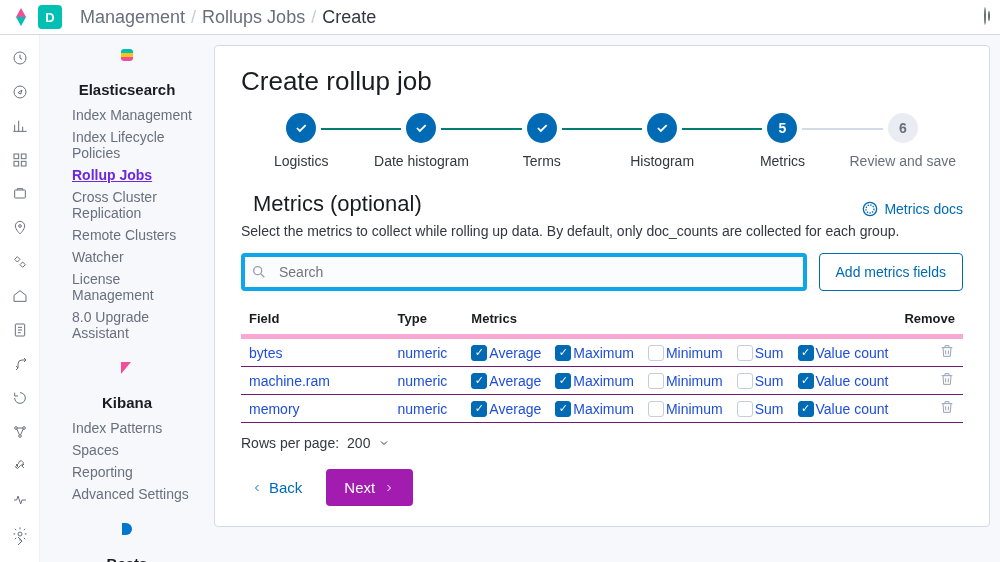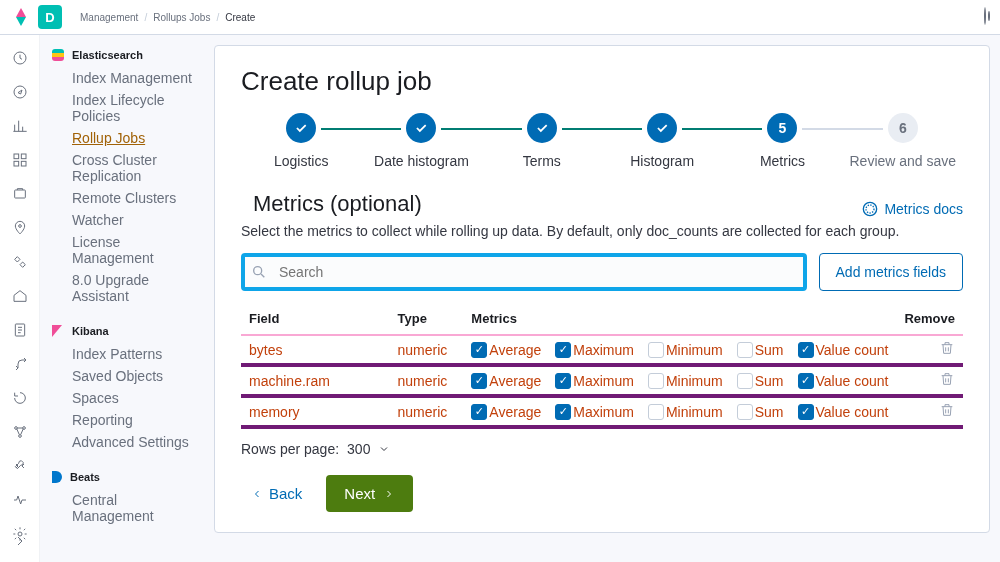--- a/index.html
+++ b/index.html
@@ -4,43 +4,43 @@
 <style>
   * { box-sizing: border-box; margin: 0; padding: 0; }
   body { font-family: -apple-system, BlinkMacSystemFont, "Segoe UI", Helvetica, Arial, sans-serif; font-size: 14px; color: #343741; background: #fff; width: 1000px; height: 562px; overflow: hidden; position: relative; }
 
   
   .topnav { height: 35px; border-bottom: 1px solid #d3dae6; display: flex; align-items: center; padding: 0 16px 0 8px; position: relative; }
   .logo-badge { width: 18px; height: 18px; margin-left:4px; margin-right:8px; position: relative; }
   .logo-badge::before { content:""; position:absolute; left:4px; top:0; border-left:5px solid transparent; border-right:5px solid transparent; border-bottom:9px solid #f04e98; }
   .logo-badge::after { content:""; position:absolute; left:4px; top:9px; border-left:5px solid transparent; border-right:5px solid transparent; border-top:9px solid #00bfb3; }
   .user-badge { width:24px; height:24px; background:#00bfb3; border-radius:4px; color:#fff; font-weight:600; display:flex; align-items:center; justify-content:center; font-size:13px; margin-right:18px; }
-  .breadcrumbs { display:flex; align-items:center; gap:6px; color:#69707d; font-size:10px; }
+  .breadcrumbs { display:flex; align-items:center; gap:6px; color:#69707d; font-size:18px; }
   .breadcrumbs .sep { color:#c4cdd9; }
   .breadcrumbs .current { color:#343741; }
   .topnav-right { position:absolute; right:14px; top:8px; }
   .gear-circle { width:18px; height:18px; border:1.5px solid #69707d; border-radius:50%; position:relative; }
   .gear-circle::before { content:""; position:absolute; top:3px; left:3px; right:3px; bottom:3px; border:1.5px solid #69707d; border-radius:50%; }
 
   
   .shell { display:flex; height:calc(562px - 35px); }
   .iconbar { width:40px; border-right:1px solid #f0f2f5; display:flex; flex-direction:column; align-items:center; padding-top:14px; gap:16px; position:relative; }
   .iconbar .ic { width:18px; height:18px; display:flex; align-items:center; justify-content:center; color:#69707d; }
   .iconbar .ic svg { width:16px; height:16px; stroke:#69707d; fill:none; stroke-width:1.5; }
   .iconbar .bottom { position:absolute; bottom:12px; }
 
   .sidebar { width:170px; background:#f7f8fc; padding:14px 8px 0 12px; overflow:auto; }
   .side-section { margin-bottom:18px; }
-  .side-title { display:flex; align-items:center; gap:8px; font-weight:700; font-size:11px; color:#1a1c21; margin-bottom:6px; }
+  .side-title { display:flex; align-items:center; gap:20px; font-weight:700; font-size:15px; color:#1a1c21; margin-bottom:6px;flex-direction:column; }
   .side-ic { width:12px; height:12px; display:inline-block; }
   .side-ic.es { background:linear-gradient(to bottom,#00bfb3 0 33%,#fec514 33% 66%,#f04e98 66% 100%); border-radius:3px; }
   .side-ic.kb::before { content:""; display:block; width:0; height:0; border-top:12px solid #f04e98; border-right:10px solid transparent; }
   .side-ic.bt { width:10px; height:12px; background:#0077cc; border-radius:0 6px 6px 0; }
   .side-item { display:block; color:#69707d; font-size:14px; padding:3px 0 3px 20px; text-decoration:none; cursor:pointer; }
-  .side-item.active { color:#a16207; text-decoration:underline; font-weight:400; }
+  .side-item.active { color:#6d28d9; text-decoration:underline; font-weight:700; }
 
   .main { flex:1; background:#f7f8fc; padding:10px 10px 10px 4px; overflow:auto; }
   .card { background:#fff; border:1px solid #d3dae6; border-radius:4px; padding:20px 26px 20px 26px; }
   h1.page { font-size:26px; font-weight:500; color:#1a1c21; margin-bottom:16px; }
 
   
   .stepper { display:flex; align-items:flex-start; justify-content:space-between; margin:6px 0 22px 0; position:relative; }
   .step { flex:1; text-align:center; position:relative; }
   .step-circle { width:30px; height:30px; border-radius:50%; margin:0 auto 10px; display:flex; align-items:center; justify-content:center; color:#fff; font-weight:600; font-size:14px; }
   .step.done .step-circle, .step.current .step-circle { background:#006bb4; }
@@ -57,37 +57,37 @@
 
   
   .search-row { display:flex; gap:12px; margin-bottom:10px; }
   .search-wrap { flex:1; position:relative; }
   .search-input { width:100%; height:38px; border:4px solid #0ea5e9; border-radius:4px; background:#fbfcfd; padding:0 12px 0 34px; font-size:14px; }
   .search-icon-svg { position:absolute; left:10px; top:11px; width:16px; height:16px; stroke:#98a2b3; fill:none; stroke-width:2; }
   .btn-outline { height:38px; padding:0 16px; border:1px solid #006bb4; color:#006bb4; background:#fff; border-radius:4px; font-size:14px; cursor:pointer; }
 
   
   table { width:100%; border-collapse:collapse; font-size:14px; }
-  th { text-align:left; font-weight:700; color:#1a1c21; padding:10px 8px 8px; border-bottom:2px solid #f9a8d4; font-size:13px; }
+  th { text-align:left; font-weight:700; color:#1a1c21; padding:10px 8px 8px; border-bottom:5px solid #f9a8d4; font-size:13px; }
   th:last-child { text-align:right; }
-  td { padding:4px 8px; border-bottom:4px solid #701a75; color:#c2410c; vertical-align:middle; }
+  td { padding:4px 8px; border-bottom:1px solid #701a75; color:#1d4ed8; vertical-align:middle; }
   td.remove { text-align:right; }
   .metrics-cell { display:flex; gap:14px; flex-wrap:nowrap; }
   .chk { display:inline-flex; align-items:center; gap:2px; white-space:nowrap; }
   .chk .box { width:16px; height:16px; border:1px solid #c4cdd9; border-radius:3px; display:inline-flex; align-items:center; justify-content:center; background:#fff; }
   .chk.on .box { background:#006bb4; border-color:#006bb4; color:#fff; }
   .chk.on .box::after { content:"✓"; font-size:11px; line-height:1; }
   .trash { width:16px; height:16px; stroke:#98a2b3; fill:none; stroke-width:1.5; cursor:pointer; }
 
   
   .rows-pp { display:flex; align-items:center; gap:8px; color:#343741; font-size:14px; padding:12px 0 18px; }
   .chevron-down { width:12px; height:12px; stroke:#343741; fill:none; stroke-width:2; }
   .nav-buttons { display:flex; gap:14px; align-items:center; }
   .btn-back { color:#006bb4; background:none; border:none; font-size:15px; display:flex; align-items:center; gap:6px; cursor:pointer; padding:8px 10px; }
-  .btn-next { background:#4d7c0f; color:#fff; border:none; border-radius:4px; padding:10px 18px; font-size:15px; display:flex; align-items:center; gap:8px; cursor:pointer; }
+  .btn-next { background:#a21caf; color:#fff; border:none; border-radius:4px; padding:10px 18px; font-size:15px; display:flex; align-items:center; gap:8px; cursor:pointer; }
   .chevron-left, .chevron-right { width:12px; height:12px; stroke:currentColor; fill:none; stroke-width:2; }
 </style>
 </head>
 <body>
 
 <div class="topnav">
   <span class="logo-badge"></span>
   <span class="user-badge">D</span>
   <div class="breadcrumbs">
     <span>Management</span>
@@ -213,21 +213,20 @@
       <a class="side-item">Watcher</a>
       <a class="side-item">License Management</a>
       <a class="side-item">8.0 Upgrade Assistant</a>
     </div>
     <div class="side-section">
       <div class="side-title">
           <span class="side-ic kb"></span>
           <span>Kibana</span>
         </div>
       <a class="side-item">Index Patterns</a>
-      <a class="side-item">Saved Objects</a>
       <a class="side-item">Spaces</a>
       <a class="side-item">Reporting</a>
       <a class="side-item">Advanced Settings</a>
     </div>
     <div class="side-section">
       <div class="side-title">
           <span class="side-ic bt"></span>
           <span>Beats</span>
         </div>
       <a class="side-item">Central Management</a>
@@ -410,21 +409,21 @@
               </td>
               <td class="remove"><svg class="trash" viewBox="0 0 24 24">
                   <path d="M4 7h16M9 7V4h6v3M6 7l1 13h10l1-13M10 11v6M14 11v6"></path>
                 </svg></td>
             </tr>
           </tbody>
       </table>
 
       <div class="rows-pp">
         <span>Rows per page:</span>
-        <span>300</span>
+        <span>200</span>
         <svg class="chevron-down" viewBox="0 0 24 24">
             <path d="M6 9l6 6 6-6"></path>
           </svg>
       </div>
 
       <div class="nav-buttons">
         <button class="btn-back">
           <svg class="chevron-left" viewBox="0 0 24 24">
               <path d="M15 6l-6 6 6 6"></path>
             </svg>

